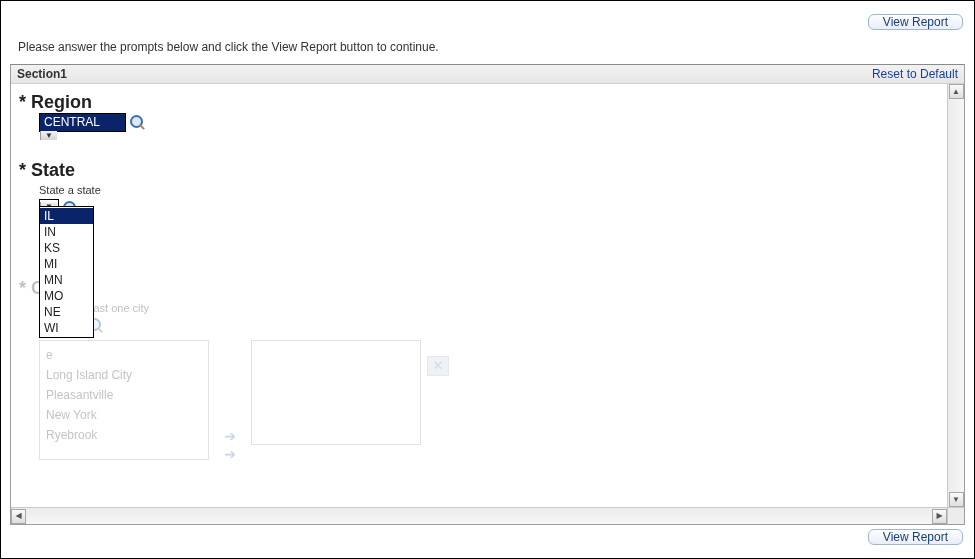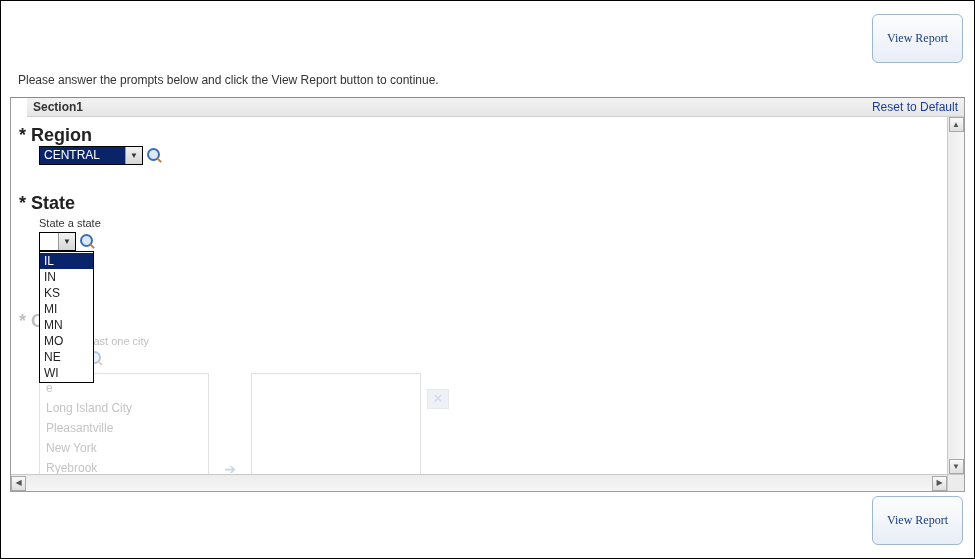--- a/index.html
+++ b/index.html
@@ -24,23 +24,23 @@
   .top-toolbar, .bottom-toolbar {
     display: flex;
     justify-content: flex-end;
     padding: 4px 2px;
   }
   .view-report-button {
     background: linear-gradient(#fdfdfd, #e8eef7);
     border: 1px solid #9fb6cf;
     border-radius: 6px;
     color: #1a3e7b;
-    font-family: Liberation Serif, serif;
-    font-size: 12px;
-    padding: 16px 14px;
+    font-family: Liberation Sans, sans-serif;
+    font-size: 12px;
+    padding: 0 14px;
     cursor: pointer;
   }
   .instructions {
     padding: 6px 8px 10px 8px;
     color: #333;
     font-size: 12px;
   }
   .prompt-area {
     border: 1px solid #9e9e9e;
     border-top-color: #8a8a8a;
@@ -53,21 +53,20 @@
   .section-header {
     background: linear-gradient(#f2f2f2, #e6e6e6);
     border-bottom: 1px solid #cfcfcf;
     padding: 2px 6px;
     font-weight: bold;
     color: #333;
     display: flex;
     justify-content: space-between;
     align-items: center;
     font-size: 12px;
-    margin-left: 16px;
   }
   .section-header .reset-link {
     color: #1a3e9b;
     font-weight: normal;
     cursor: pointer;
     white-space: nowrap;
     overflow: hidden;
     max-width: 92px;
     font-size: 12px;
   }
@@ -135,20 +134,21 @@
     display: flex;
     align-items: center;
     margin-left: 20px;
     gap: 4px;
   }
   .faux-select {
     border: 1px solid #000;
     display: inline-flex;
     height: 19px;
     background: #fff;
+    flex-direction: column;
   }
   .faux-select .sel-value {
     display: inline-block;
     padding: 1px 4px;
     min-width: 85px;
     font-size: 12px;
     line-height: 15px;
   }
   .faux-select .sel-value.highlighted {
     background: #0a246a;
@@ -297,21 +297,21 @@
           </div>
           <div class="field-sub">State a state</div>
           <div class="select-row">
             <span class="faux-select small">
               <span class="sel-value"></span>
               <span class="sel-arrow">▼</span>
             </span>
             <span class="search-icon"></span>
           </div>
 
-          <div class="dropdown-list" id="state-options" style="left:20px; top:58px; width:55px;">
+          <div class="dropdown-list" id="state-options" style="left:20px; top:46px; width:55px;">
               <div class="hl">IL</div>
               <div>IN</div>
               <div>KS</div>
               <div>MI</div>
               <div>MN</div>
               <div>MO</div>
               <div>NE</div>
               <div>WI</div>
             </div>
         </div>

